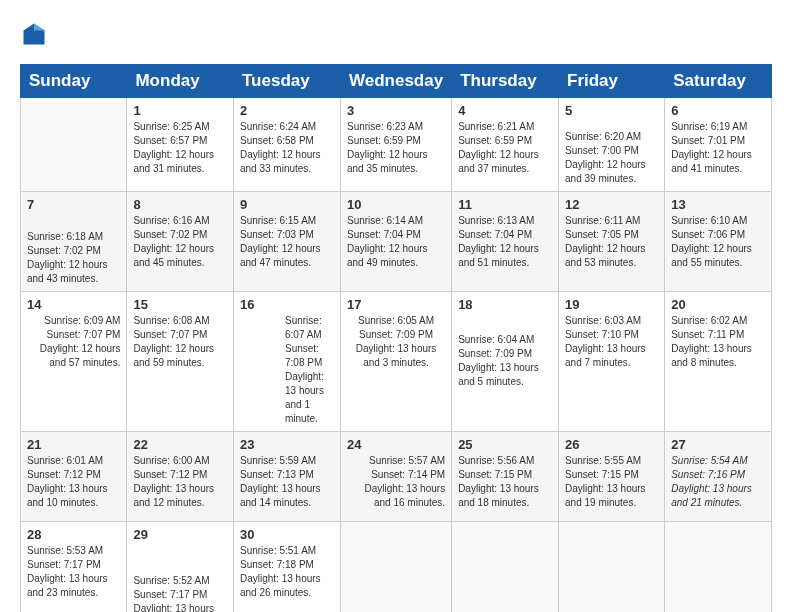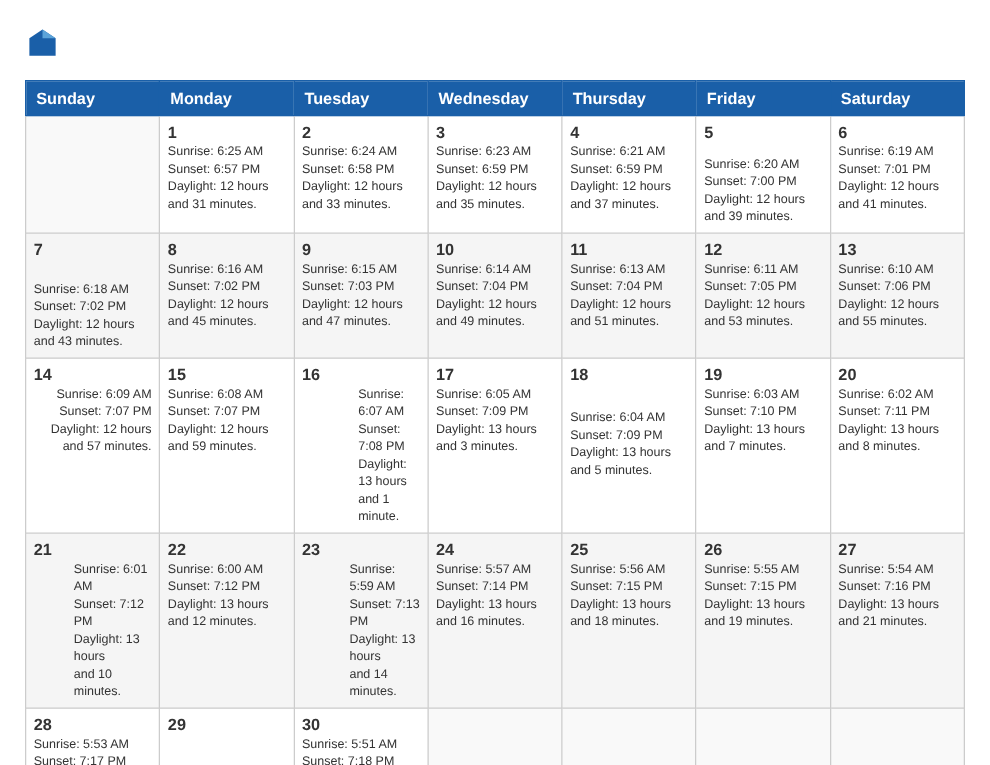--- a/index.html
+++ b/index.html
@@ -55,21 +55,21 @@
     .calendar {
       width: 100%;
       border-collapse: collapse;
       border: 1px solid #ccc;
     }
     .calendar th {
       background: #1a5fa8;
       color: #fff;
       text-align: left;
       padding: 6px 8px;
-      font-size: 13px;
+      font-size: 17px;
       border: 1px solid #1a5fa8;
     }
     .calendar td {
       vertical-align: top;
       padding: 5px 6px;
       border: 1px solid #ccc;
       width: calc(100% / 7);
       min-height: 80px;
       background: #fff;
     }
@@ -240,21 +240,21 @@
         </td>
         <td>
           <div class="day-num">16</div>
           <div class="day-info" style="white-space: pre-line; margin-left: 45px;">Sunrise: 6:07 AM
 Sunset: 7:08 PM
 Daylight: 13 hours
 and 1 minute.</div>
         </td>
         <td>
           <div class="day-num">17</div>
-          <div class="day-info" style="white-space: pre-line;">Sunrise: 6:05 AM
+          <div class="day-info" style="white-space: pre-line; text-align: center;">Sunrise: 6:05 AM
 Sunset: 7:09 PM
 Daylight: 13 hours
 and 3 minutes.</div>
         </td>
         <td>
           <div class="day-num">18</div>
           <div class="day-info" style="white-space: pre-line; margin-top: 21px;">Sunrise: 6:04 AM
 Sunset: 7:09 PM
 Daylight: 13 hours
 and 5 minutes.</div>
@@ -270,63 +270,63 @@
           <div class="day-num">20</div>
           <div class="day-info" style="white-space: pre-line;">Sunrise: 6:02 AM
 Sunset: 7:11 PM
 Daylight: 13 hours
 and 8 minutes.</div>
         </td>
       </tr>
       <tr class="week-row">
         <td>
           <div class="day-num">21</div>
-          <div class="day-info" style="white-space: pre-line; margin-left: 32px;">Sunrise: 6:01 AM
+          <div class="day-info" style="white-space: pre-line;">Sunrise: 6:01 AM
 Sunset: 7:12 PM
 Daylight: 13 hours
 and 10 minutes.</div>
         </td>
         <td>
           <div class="day-num">22</div>
           <div class="day-info" style="white-space: pre-line;">Sunrise: 6:00 AM
 Sunset: 7:12 PM
 Daylight: 13 hours
 and 12 minutes.</div>
         </td>
         <td>
           <div class="day-num">23</div>
-          <div class="day-info" style="white-space: pre-line; margin-left: 38px;">Sunrise: 5:59 AM
+          <div class="day-info" style="white-space: pre-line;">Sunrise: 5:59 AM
 Sunset: 7:13 PM
 Daylight: 13 hours
 and 14 minutes.</div>
         </td>
         <td>
           <div class="day-num">24</div>
-          <div class="day-info" style="white-space: pre-line;">Sunrise: 5:57 AM
+          <div class="day-info" style="white-space: pre-line; text-align: right;">Sunrise: 5:57 AM
 Sunset: 7:14 PM
 Daylight: 13 hours
 and 16 minutes.</div>
         </td>
         <td>
           <div class="day-num">25</div>
           <div class="day-info" style="white-space: pre-line;">Sunrise: 5:56 AM
 Sunset: 7:15 PM
 Daylight: 13 hours
 and 18 minutes.</div>
         </td>
         <td>
           <div class="day-num">26</div>
           <div class="day-info" style="white-space: pre-line;">Sunrise: 5:55 AM
 Sunset: 7:15 PM
 Daylight: 13 hours
 and 19 minutes.</div>
         </td>
         <td>
           <div class="day-num">27</div>
-          <div class="day-info" style="white-space: pre-line;">Sunrise: 5:54 AM
+          <div class="day-info" style="white-space: pre-line; font-style: italic;">Sunrise: 5:54 AM
 Sunset: 7:16 PM
 Daylight: 13 hours
 and 21 minutes.</div>
         </td>
       </tr>
       <tr class="week-row">
         <td>
           <div class="day-num">28</div>
           <div class="day-info" style="white-space: pre-line;">Sunrise: 5:53 AM
 Sunset: 7:17 PM

